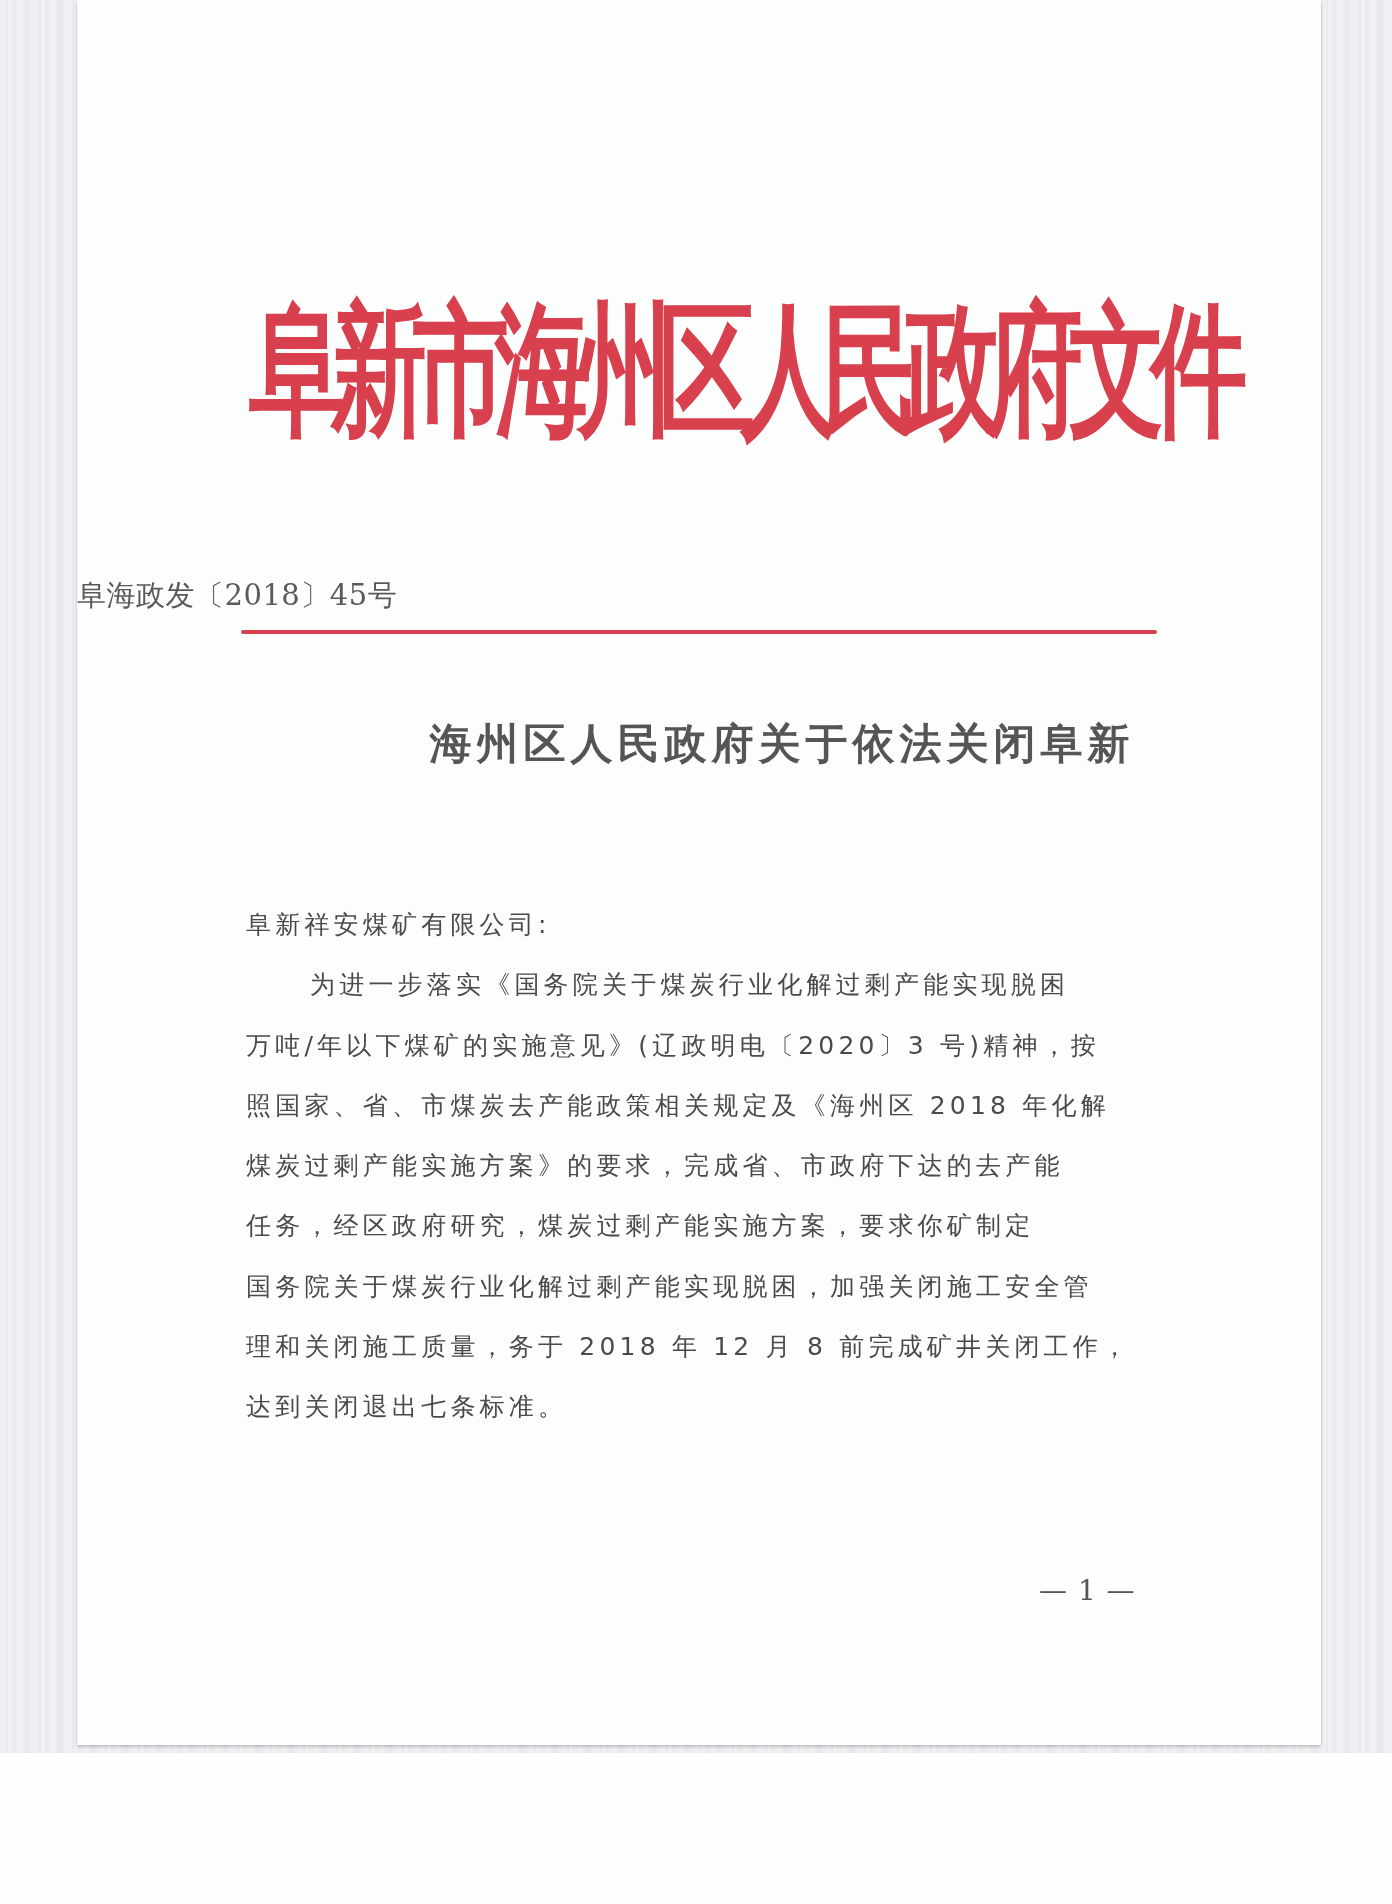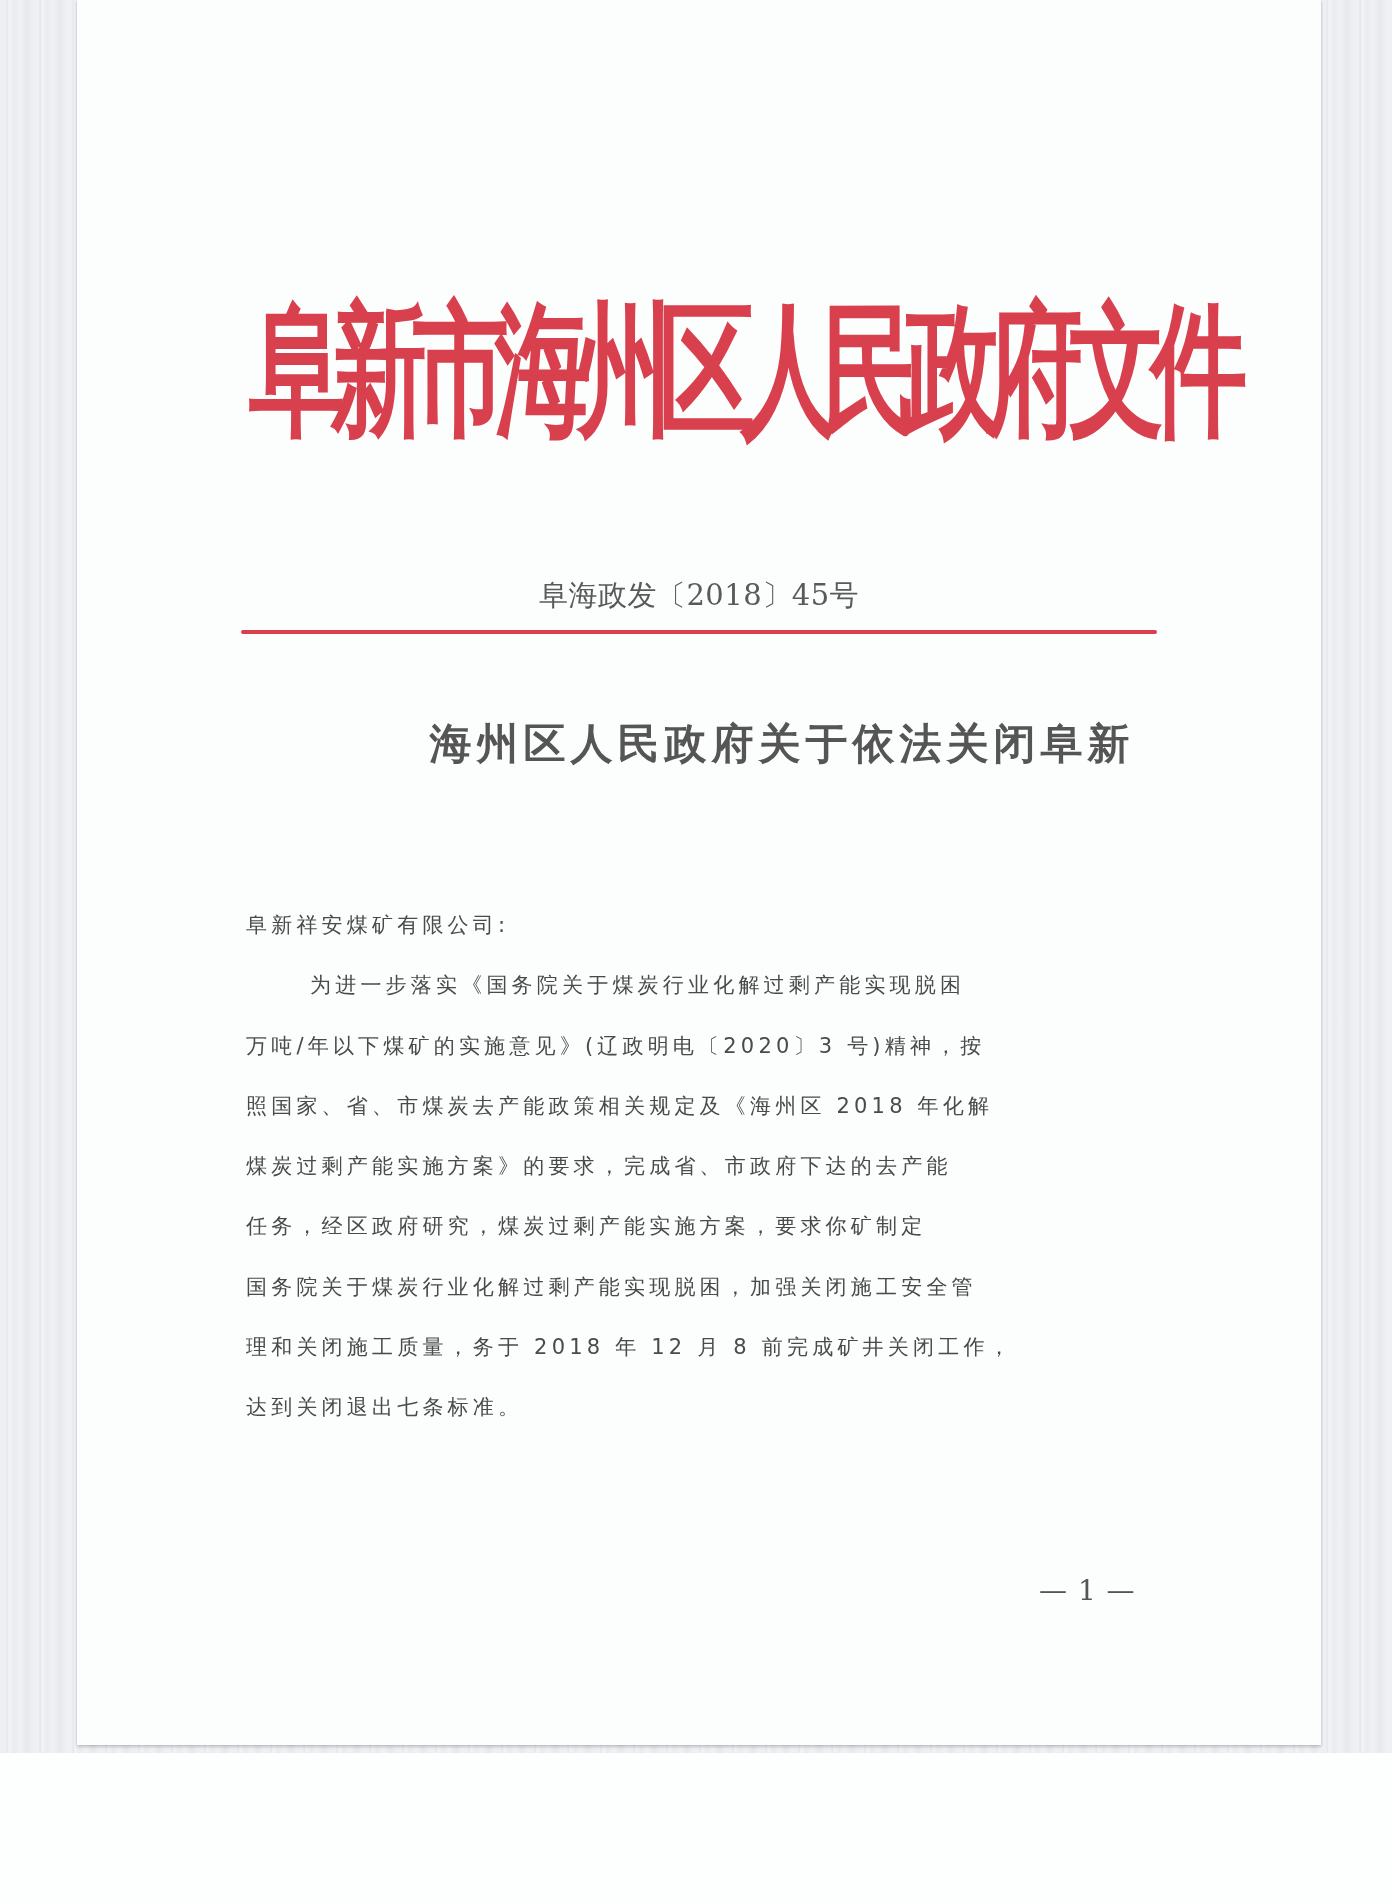--- a/index.html
+++ b/index.html
@@ -29,36 +29,36 @@
       font-family: "DejaVu Sans", "Liberation Sans", sans-serif;
       font-weight: bold;
     }
     .masthead span {
       display: inline-block; font-size: 96px; line-height: 1;
       transform: scaleY(1.5); transform-origin: center center;
       width: 82px; text-align: center; letter-spacing: 0;
     }
     .docnum {
       position: absolute; left: 0; width: 1244px; top: 576px;
-      text-align: center; font-size: 29px; color: #5a5a5a; letter-spacing: 0.5px;
+      font-size: 29px; color: #5a5a5a; letter-spacing: 0.5px;
     }
     .redline {
       position: absolute; left: 164px; top: 630px; width: 916px; height: 4px;
       background: #d9404e; border-radius: 2px;
     }
     .title {
       position: absolute; left: 0; width: 1376px; top: 712px;
       text-align: center; color: #555;
       font-weight: bold; font-size: 42px; line-height: 64px; letter-spacing: 5px;
     }
     .title div { margin-left: 34px; }
     .title div:nth-child(2) { margin-left: 58px; }
     .body {
       position: absolute; left: 169px; top: 895px; width: 920px;
-      color: #4a4a4a; font-size: 21px; line-height: 60.3px;
+      color: #4a4a4a; font-size: 25px; line-height: 60.3px;
       font-family: "DejaVu Sans", "Liberation Sans", sans-serif;
       letter-spacing: 4.2px;
     }
     .body .line { white-space: nowrap; height: 60.3px; }
     .body .indent { padding-left: 64px; }
     .pagenum {
       position: absolute; left: 962px; top: 1574px;
       font-size: 28px; color: #555; letter-spacing: 1px;
     }
   </style>

